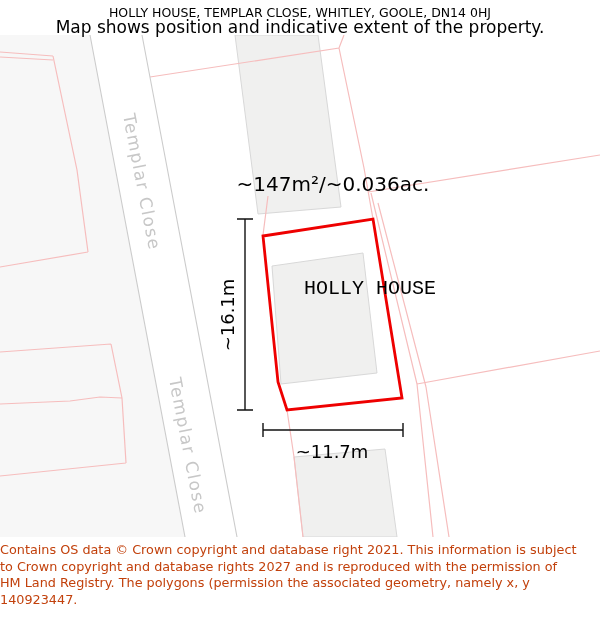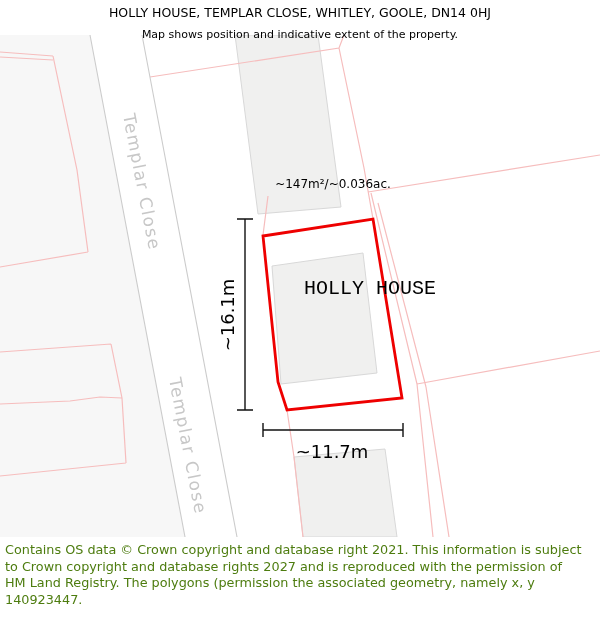--- a/index.html
+++ b/index.html
@@ -3,41 +3,41 @@
 <meta charset="utf-8">
 <style>
   html,body{margin:0;padding:0;background:#ffffff;}
   body{width:600px;height:625px;position:relative;overflow:hidden;
        font-family:"DejaVu Sans","Liberation Sans",sans-serif;color:#000;}
 
   
   .hdr{position:absolute;left:0;top:0;width:600px;height:35px;background:#fff;
        text-align:center;z-index:30;}
   .hdr .t1{font-size:12.5px;line-height:15px;padding-top:5px;white-space:nowrap;}
-  .hdr .t2{font-size:11px;line-height:14px;white-space:nowrap;margin-top:8px;}
+  .hdr .t2{font-size:17px;line-height:14px;white-space:nowrap;}
 
   
   .map{position:absolute;left:0;top:0;width:600px;height:625px;z-index:10;}
   .map svg{position:absolute;left:0;top:0;}
 
   .maplabel{position:absolute;white-space:nowrap;color:#000;z-index:20;}
-  .lbl-area{left:333px;top:184px;font-size:12px;transform:translate(-50%,-50%);}
+  .lbl-area{left:333px;top:184px;font-size:20px;transform:translate(-50%,-50%);}
   .lbl-house{left:370px;top:288px;font-size:20px;transform:translate(-50%,-50%);font-family:Liberation Mono, monospace;}
   .lbl-w{left:332px;top:451px;font-size:18px;transform:translate(-50%,-50%);}
   .lbl-h{left:227px;top:315px;font-size:18px;transform:translate(-50%,-50%) rotate(-90deg);}
   .roadlbl{position:absolute;white-space:nowrap;color:#c7c7c7;font-size:17px;
            letter-spacing:1.5px;z-index:15;}
   .road1{left:142px;top:182px;transform:translate(-50%,-50%) rotate(79deg);}
   .road2{left:188px;top:446px;transform:translate(-50%,-50%) rotate(79deg);}
 
   
   .ftr{position:absolute;left:0;top:537px;width:600px;height:88px;background:#fff;
        z-index:30;padding-top:5px;}
-  .ftr .fline{font-size:12.8px;line-height:16.6px;padding-left:5px;white-space:nowrap;
-              color:#4d7c0f;}
+  .ftr .fline{font-size:12.8px;line-height:16.6px;white-space:nowrap;
+              color:#c2410c;}
 </style>
 </head>
 <body>
 
 <div class="map">
   <svg width="600" height="625" viewBox="0 0 600 625">
 
     <polygon points="0,35 90,35 185,537 0,537" stroke="none" fill="#f7f7f7"></polygon>
 
     <g stroke-width="1" fill="#f0f0ef" stroke="#d8d8d8">

